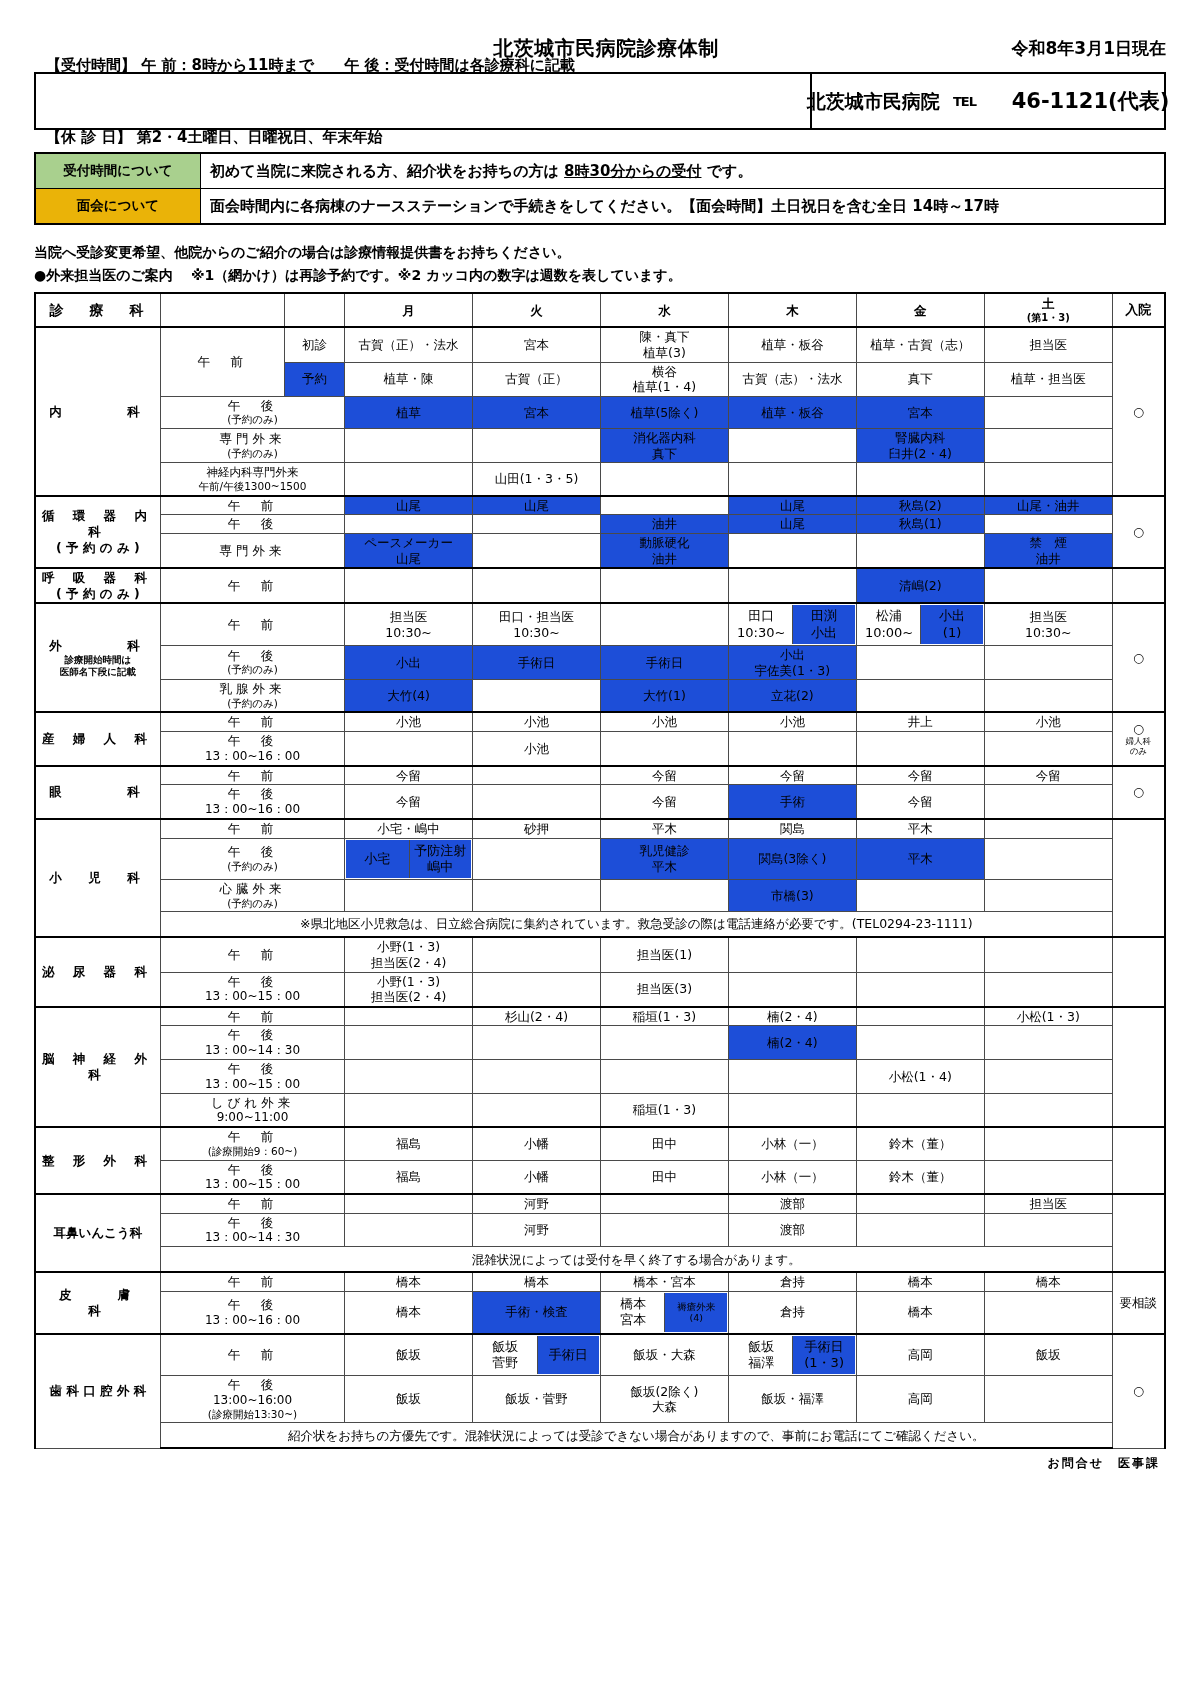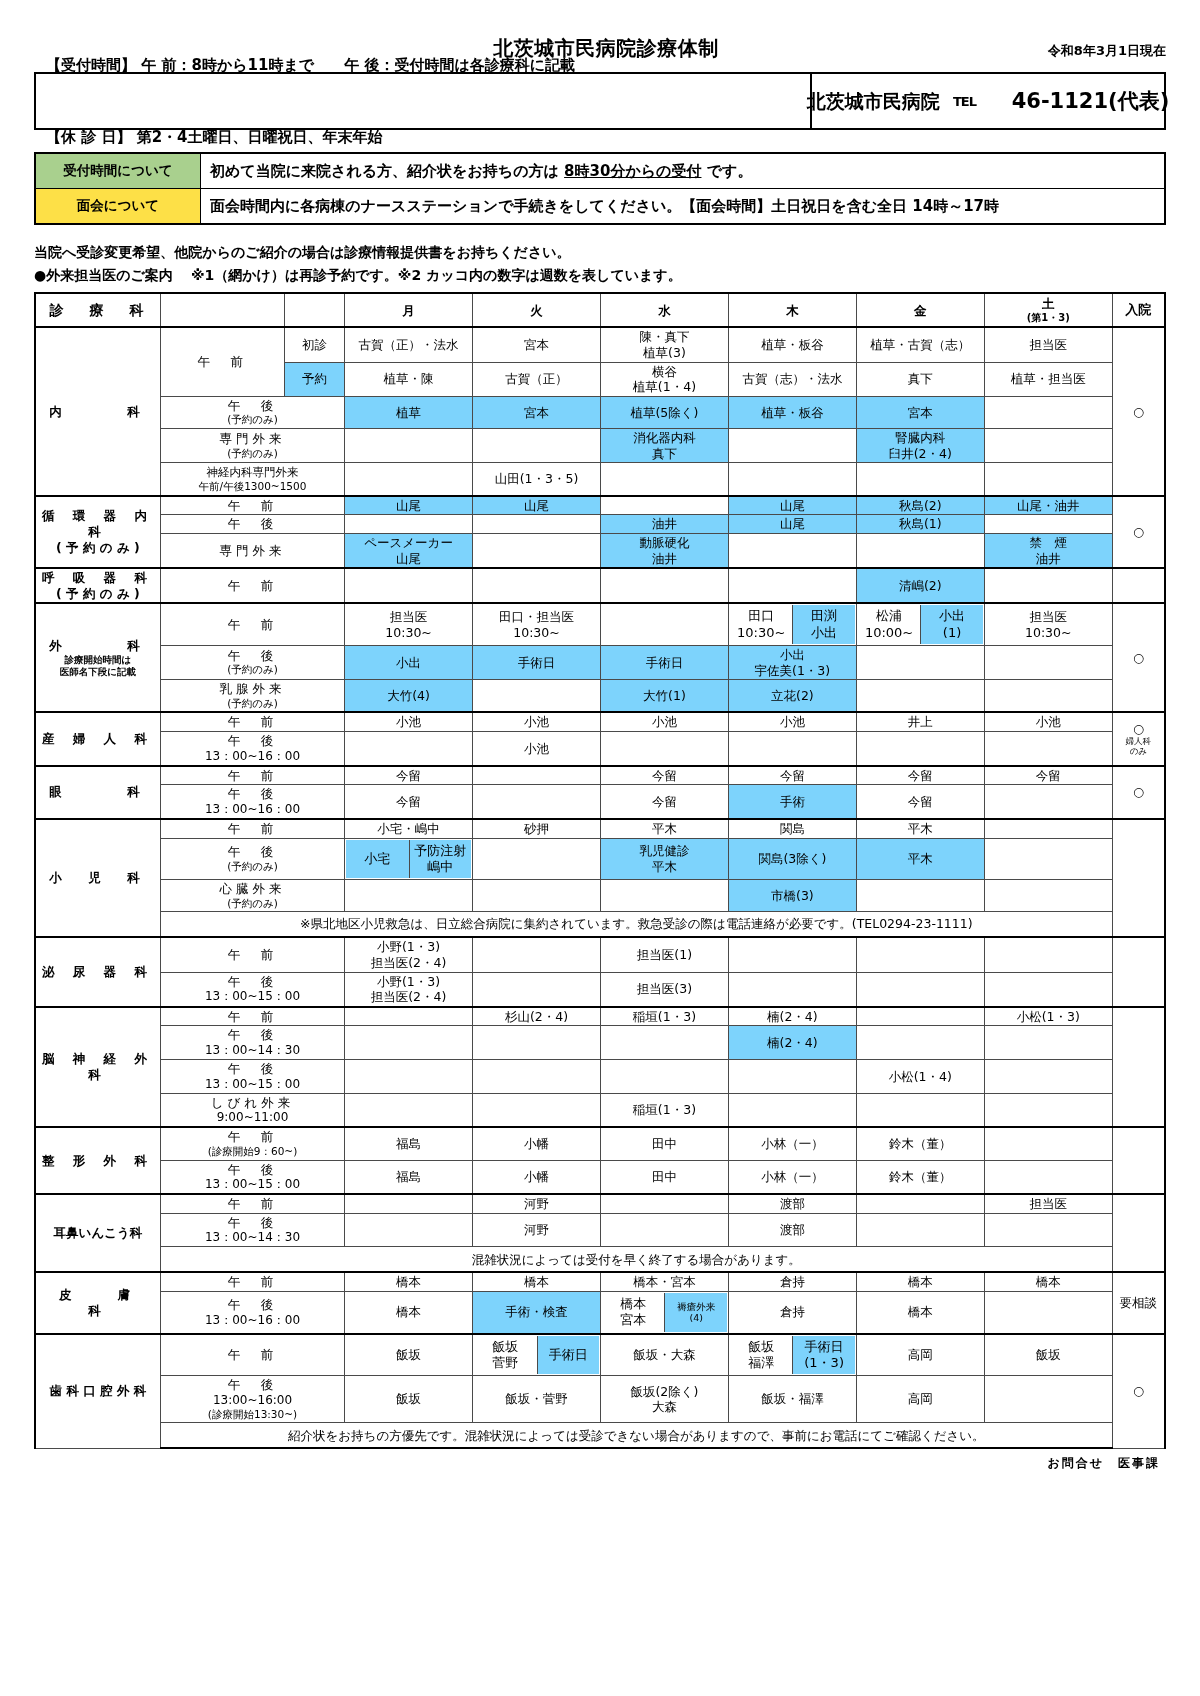--- a/index.html
+++ b/index.html
@@ -7,21 +7,21 @@
     width:1200px;min-height:1696px;background:#ffffff;
     font-family:"DejaVu Sans","Liberation Sans",sans-serif;
     color:#000;
     -webkit-font-smoothing:antialiased;
   }
   .page{width:1200px;min-height:1696px;box-sizing:border-box;padding:28px 34px 10px 34px;position:relative;}
 
   
   .top-row{display:flex;align-items:flex-end;justify-content:center;position:relative;height:34px;}
   .doc-title{font-size:20px;font-weight:bold;letter-spacing:.5px;margin-left:12px;}
-  .doc-date{position:absolute;right:0;bottom:2px;font-size:13px;font-weight:bold;}
+  .doc-date{position:absolute;right:0;bottom:2px;font-size:17px;font-weight:bold;}
 
   .headbox{display:flex;border:2px solid #000;margin-top:10px;height:58px;box-sizing:border-box;}
   .headbox-left{flex:1 1 auto;padding:5px 10px 4px 10px;display:flex;flex-direction:column;justify-content:center;gap:48px;}
   .hb-line{font-size:15px;font-weight:bold;white-space:nowrap;line-height:1.55;}
   .hb-line .sp{display:inline-block;width:30px;}
   .headbox-right{width:352px;border-left:2px solid #000;display:flex;align-items:center;justify-content:center;}
   .hb-hosp{font-size:19px;font-weight:bold;white-space:nowrap;}
   .hb-hosp .tel{font-size:13px;vertical-align:2px;letter-spacing:-1px;}
   .hb-hosp .telno{font-size:21px;margin-left:29px;}
 
@@ -61,21 +61,21 @@
   .dept .d0{letter-spacing:0;}
   .dept small{display:block;font-size:9.5px;font-weight:bold;letter-spacing:0;line-height:1.25;margin-top:1px;}
   .slot{font-size:13px;letter-spacing:4px;}
   .slot .nosp{letter-spacing:0;}
   .slot small{display:block;font-size:10.5px;letter-spacing:0;line-height:1.3;}
   .slot .t2{display:block;font-size:12px;letter-spacing:0;}
   .sub{font-size:12.5px;}
   .adm{font-size:15px;}
   .adm small{display:block;font-size:8.5px;line-height:1.15;letter-spacing:0;}
 
-  .sh{background:#7dd3fc;}
+  .sh{background:#1d4ed8;}
   .note-row td{text-align:left;font-size:11.5px;padding-left:6px;height:22px;font-weight:normal;}
 
   .split{display:flex;width:100%;height:100%;}
   .split > div{flex:1 1 50%;display:flex;align-items:center;justify-content:center;flex-direction:column;padding:3px 0;box-sizing:border-box;}
   .split > div + div{border-left:1px solid #4a4a4a;}
   td.nopad{padding:0;}
   .sm{font-size:13px;}
   .xs{font-size:9.5px;line-height:1.2;}
 
   .footer{margin-top:6px;text-align:right;font-size:12px;font-weight:bold;letter-spacing:2px;padding-right:6px;}
@@ -104,21 +104,21 @@
     </div>
   </div>
 
   <table class="notice">
     <tbody>
         <tr>
       <td class="nlabel" style="background:#a9d08e">受付時間について</td>
       <td class="nbody"><span class="big">初めて当院に来院される方、紹介状をお持ちの方は </span><span class="u">8時30分からの受付</span><span class="big"> です。</span></td>
     </tr>
     <tr>
-      <td class="nlabel" style="background:#fde047">面会について</td>
+      <td class="nlabel" style="background:#eab308">面会について</td>
       <td class="nbody"><span class="big">面会時間内に各病棟のナースステーションで手続きをしてください。【面会時間】土日祝日を含む全日 14時～17時</span></td>
     </tr>
   </tbody>
     </table>
 
   <div class="lead">
     <div>当院へ受診変更希望、他院からのご紹介の場合は診療情報提供書をお持ちください。</div>
     <div><span>●外来担当医のご案内</span><span class="sp"></span><span>※1（網かけ）は再診予約です。※2 カッコ内の数字は週数を表しています。</span></div>
   </div>
 

